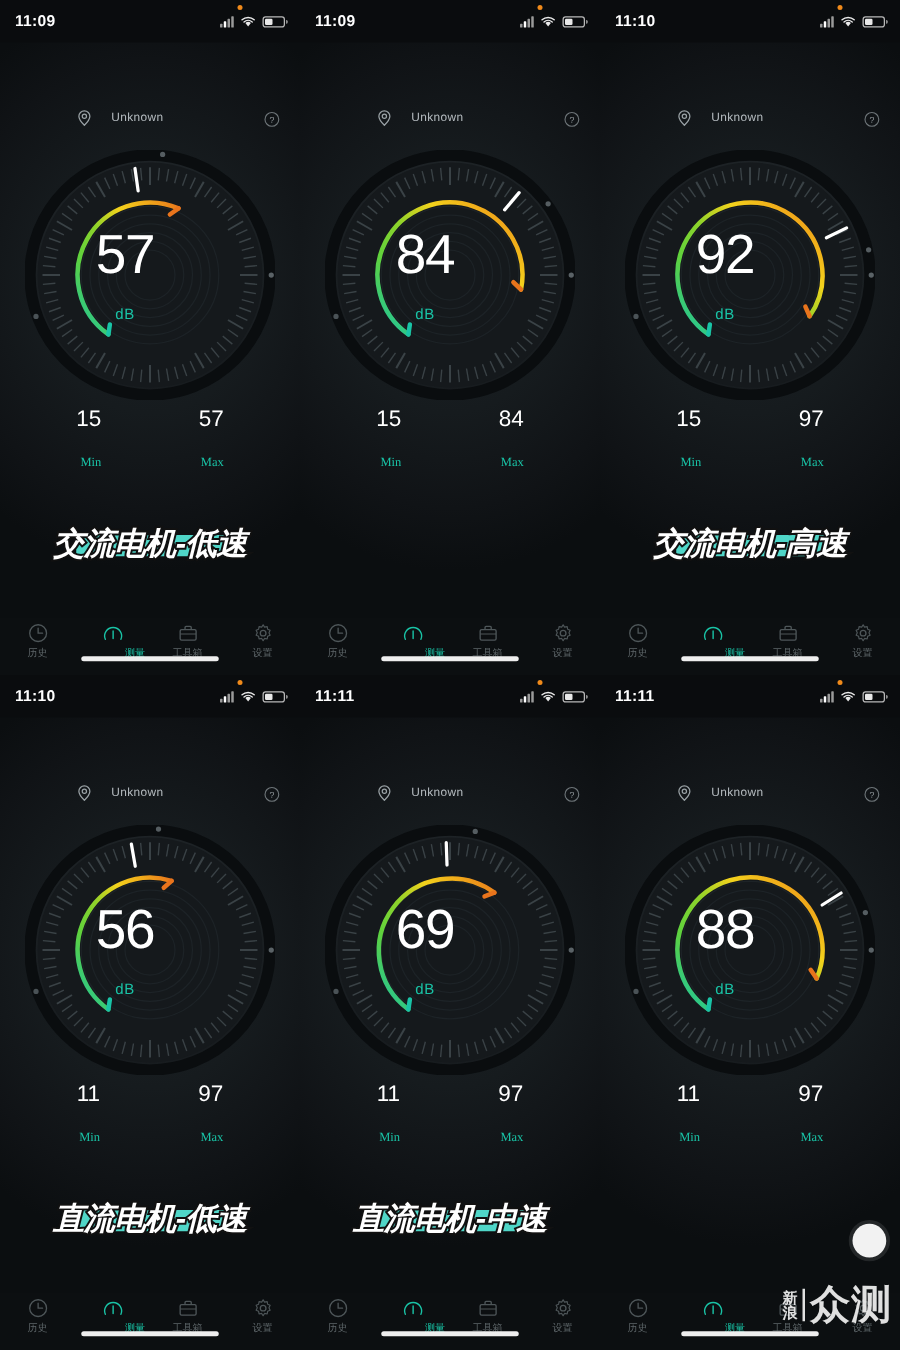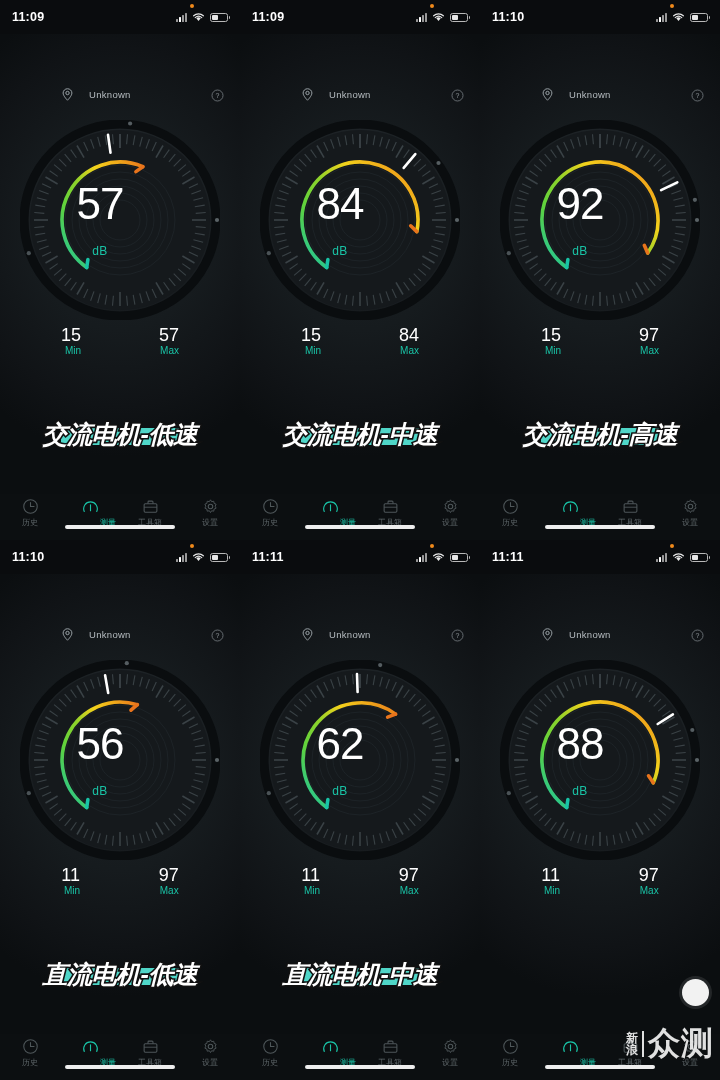--- a/index.html
+++ b/index.html
@@ -53,21 +53,21 @@
            justify-content:center;pointer-events:none;}
   .val{color:#fff;font-size:44px;line-height:44px;font-weight:400;
        letter-spacing:-1px;}
   .unit{color:#19c3a6;font-size:12px;margin-top:18px;letter-spacing:.5px;}
 
   
   .mm{position:absolute;top:325px;left:0;width:240px;display:flex;
       justify-content:space-around;padding:0 22px;box-sizing:border-box;}
   .mm-col{display:flex;flex-direction:column;align-items:flex-end;}
   .mm-v{color:#fff;font-size:18px;line-height:20px;}
-  .mm-l{color:#19c3a6;font-size:10px;margin-top:0;}
+  .mm-l{color:#19c3a6;font-size:10px;margin-top:20px;font-family:Liberation Serif, serif;}
 
   
   .caption{position:absolute;left:0;top:404px;width:240px;height:60px;
            display:flex;align-items:center;justify-content:center;}
   .cap-inner{position:relative;display:inline-block;}
   .cap-hl{position:absolute;left:12%;right:12%;bottom:6px;height:17px;
           background:#4fd6c8;}
   .cap-txt{position:relative;color:#fff;font-size:25px;font-weight:bold;
            letter-spacing:-.5px;white-space:nowrap;
            -webkit-text-stroke:3.2px #111;paint-order:stroke fill;font-style:italic;}
@@ -460,21 +460,20 @@
       </div>
       <div class="mm-col">
         <span class="mm-v">84</span>
         <span class="mm-l">Max</span>
       </div>
     </div>
 
     <div class="caption">
       <span class="cap-inner">
         <span class="cap-hl"></span>
-        <span class="cap-txt">交流电机-中速</span>
       </span>
     </div>
 
     <div class="tabbar">
     <div class="tab">
       <span>
             <svg width="17" height="17" viewBox="0 0 24 24">
               <circle cx="12" cy="12" r="9.5" fill="none" stroke="#4e5659" stroke-width="1.5"></circle>
               <path d="M12 6.5 V12 H17" fill="none" stroke="#4e5659" stroke-width="1.5" stroke-linecap="round"></path>
             </svg>
@@ -1062,21 +1061,21 @@
           <circle cx="100" cy="100" r="55" fill="none" stroke="#1d2327" stroke-width="1"></circle>
           <path d="M 66.7 147.5 A 58 58 0 1 1 135.5 54.1" fill="none" stroke="url(#ag4)" stroke-width="3.6" stroke-linecap="round"></path>
           <path d="M 66.7 147.5 L 67.9 139.6" fill="none" stroke="#19c3a6" stroke-width="3.6" stroke-linecap="round"></path>
           <path d="M 135.5 54.1 L 127.6 57.1" fill="none" stroke="#e8741c" stroke-width="3.6" stroke-linecap="round"></path>
           <line x1="97.0" y1="14.1" x2="97.6" y2="32.0" stroke="#ffffff" stroke-width="2.6" stroke-linecap="round"></line>
           <circle cx="197.0" cy="100.0" r="2.1" fill="#5a6266"></circle>
           <circle cx="8.8" cy="133.2" r="2.1" fill="#4a5256"></circle>
           <circle cx="120.2" cy="5.1" r="2.1" fill="#555d61"></circle>
         </svg>
       <div class="readout">
-        <div class="val">62</div>
+        <div class="val">69</div>
         <div class="unit">dB</div>
       </div>
     </div>
 
     <div class="mm">
       <div class="mm-col">
         <span class="mm-v">11</span>
         <span class="mm-l">Min</span>
       </div>
       <div class="mm-col">

